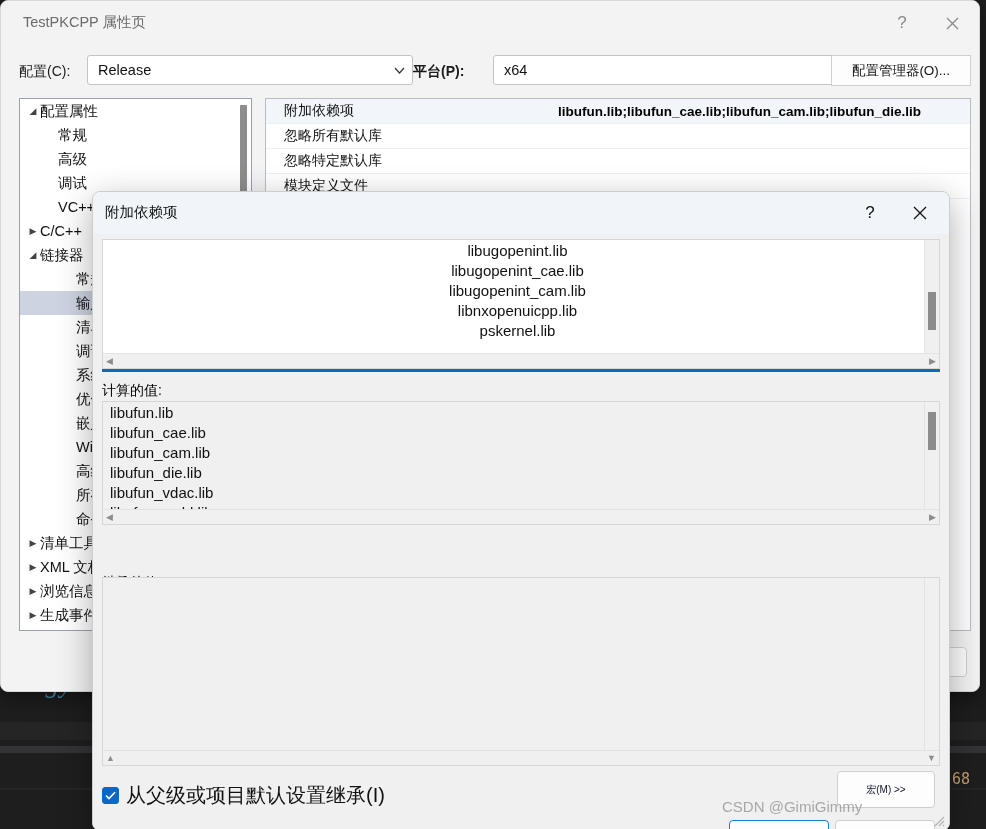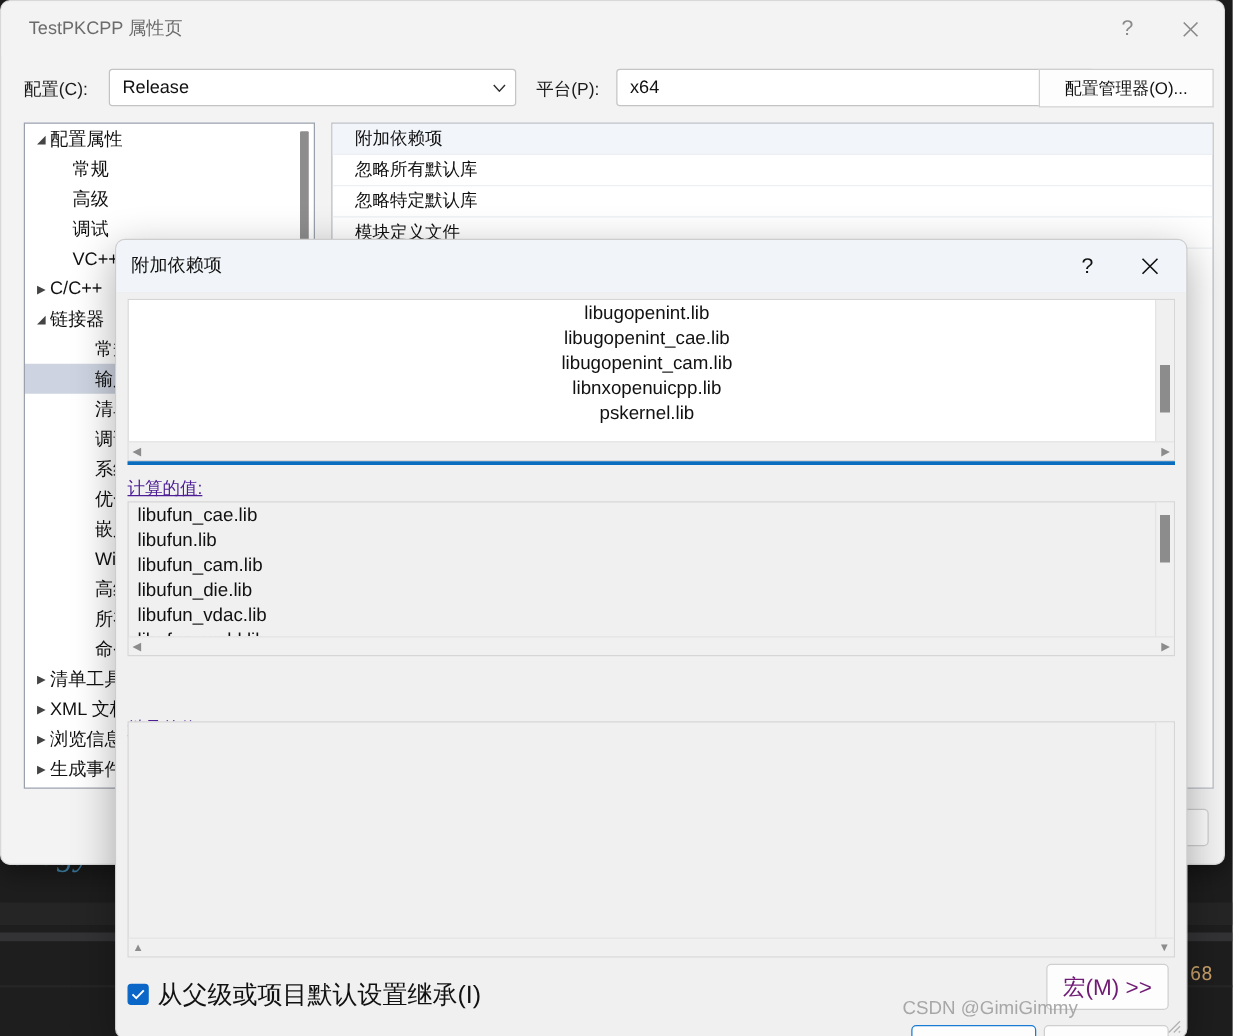--- a/index.html
+++ b/index.html
@@ -38,21 +38,21 @@
   #configrow{position:absolute;left:0;top:50px;right:0;height:42px;}
   .fld-label{position:absolute;font-size:14px;color:#1b1b1b;top:12px;}
   .combo{
     position:absolute;top:4px;height:30px;background:#fff;border:1px solid #c4c4c4;
     border-radius:3px;display:flex;align-items:center;box-sizing:border-box;gap:36px;
   }
   .combo .val{font-size:14.5px;color:#111;padding-left:10px;flex:1;}
   .combo .chev{width:26px;display:flex;align-items:center;justify-content:center;color:#444;}
   #lbl-config{left:18px;}
   #combo-config{left:86px;width:326px;}
-  #lbl-platform{left:428px;}
+  #lbl-platform{left:412px;font-weight:bold;}
   #combo-platform{left:492px;width:383px;}
   #btn-cfgmgr{
     position:absolute;left:830px;top:4px;width:140px;height:31px;background:#fdfdfd;
     border:1px solid #cfcfcf;border-radius:0;font-size:13.5px;color:#111;
     display:flex;align-items:center;justify-content:center;box-sizing:border-box;
   }
 
   
   #treebox{
     position:absolute;left:18px;top:97px;width:233px;height:533px;
@@ -102,34 +102,34 @@
   .listinner{position:absolute;left:0;top:1px;right:14px;bottom:15px;overflow:hidden;}
   .vscroll{position:absolute;right:0;top:0;width:14px;bottom:14px;background:#f0f0f0;border-left:1px solid #e3e3e3;}
   .vthumb{position:absolute;left:3px;width:8px;background:#8c8c8c;}
   .hscroll{position:absolute;left:0;right:0;bottom:0;height:14px;background:#f0f0f0;border-top:1px solid #e3e3e3;
     display:flex;align-items:center;justify-content:space-between;}
   .hscroll .ar{font-size:9px;color:#8c8c8c;padding:0 3px;}
 
   #edit-list{left:9px;top:5px;right:9px;height:130px;text-align:center;}
   #focus-underline{position:absolute;left:9px;right:9px;top:135px;height:3px;background:#0a6cbd;}
 
-  .sec-label{position:absolute;font-size:14px;color:#4c1d95;text-decoration:underline;}
+  .sec-label{position:absolute;font-size:14px;color:#000000;}
   #lbl-eval{left:9px;top:148px;}
   #eval-list{left:9px;top:167px;right:9px;height:124px;}
   #lbl-inherit{left:9px;top:324px;margin-top:16px;}
   #inherit-list{left:9px;top:343px;right:9px;height:189px;}
 
   #chk-row{position:absolute;left:9px;top:548px;display:flex;align-items:center;}
   #chkbox{width:15px;height:15px;background:#0a67c7;border:1px solid #0a67c7;border-radius:3px;
     display:flex;align-items:center;justify-content:center;}
   #chkbox svg{display:block;}
   #chk-label{font-size:20px;color:#111;margin-left:7px;}
 
   .mbtn{position:absolute;background:#fdfdfd;border:1px solid #cfcfcf;border-radius:4px;
-    font-size:18px;color:#701a75;display:flex;align-items:center;justify-content:center;box-sizing:border-box;margin-left:44px;}
+    font-size:10px;color:#0f172a;display:flex;align-items:center;justify-content:center;box-sizing:border-box;margin-left:44px;}
   #btn-macro{right:14px;top:537px;width:98px;height:37px;}
   #btn-ok{right:120px;top:586px;width:100px;height:36px;border:1.6px solid #1a7bd4;}
   #btn-cancel{right:14px;top:586px;width:100px;height:36px;}
 
   #resize-grip{position:absolute;right:4px;bottom:3px;width:12px;height:12px;}
 
   #watermark{
     position:absolute;left:722px;top:798px;font-size:15px;color:#9b9b9b;opacity:.85;
     white-space:nowrap;pointer-events:none;
   }
@@ -275,20 +275,21 @@
       </div>
     <div id="tree-scroll">
       <div id="tree-thumb"></div>
     </div>
   </div>
 
   <div id="gridbox">
     <div id="grid-rows">
         <div class="grow first">
           <div class="gname">附加依赖项</div>
+          <div class="gval">libufun.lib;libufun_cae.lib;libufun_cam.lib;libufun_die.lib</div>
         </div>
         <div class="grow">
           <div class="gname">忽略所有默认库</div>
           <div class="gval"></div>
         </div>
         <div class="grow">
           <div class="gname">忽略特定默认库</div>
           <div class="gval"></div>
         </div>
         <div class="grow">
@@ -329,22 +330,22 @@
       <div class="hscroll">
         <span class="ar">◀</span>
         <span class="ar">▶</span>
       </div>
     </div>
     <div id="focus-underline"></div>
 
     <div class="sec-label" id="lbl-eval">计算的值:</div>
     <div class="listwrap ro" id="eval-list">
       <div class="listinner" id="eval-items">
+          <div class="lrow">libufun.lib</div>
           <div class="lrow">libufun_cae.lib</div>
-          <div class="lrow">libufun.lib</div>
           <div class="lrow">libufun_cam.lib</div>
           <div class="lrow">libufun_die.lib</div>
           <div class="lrow">libufun_vdac.lib</div>
           <div class="lrow">libufun_weld.lib</div>
         </div>
       <div class="vscroll">
         <div class="vthumb" style="top:10px;height:38px;"></div>
       </div>
       <div class="hscroll">
         <span class="ar">◀</span>

